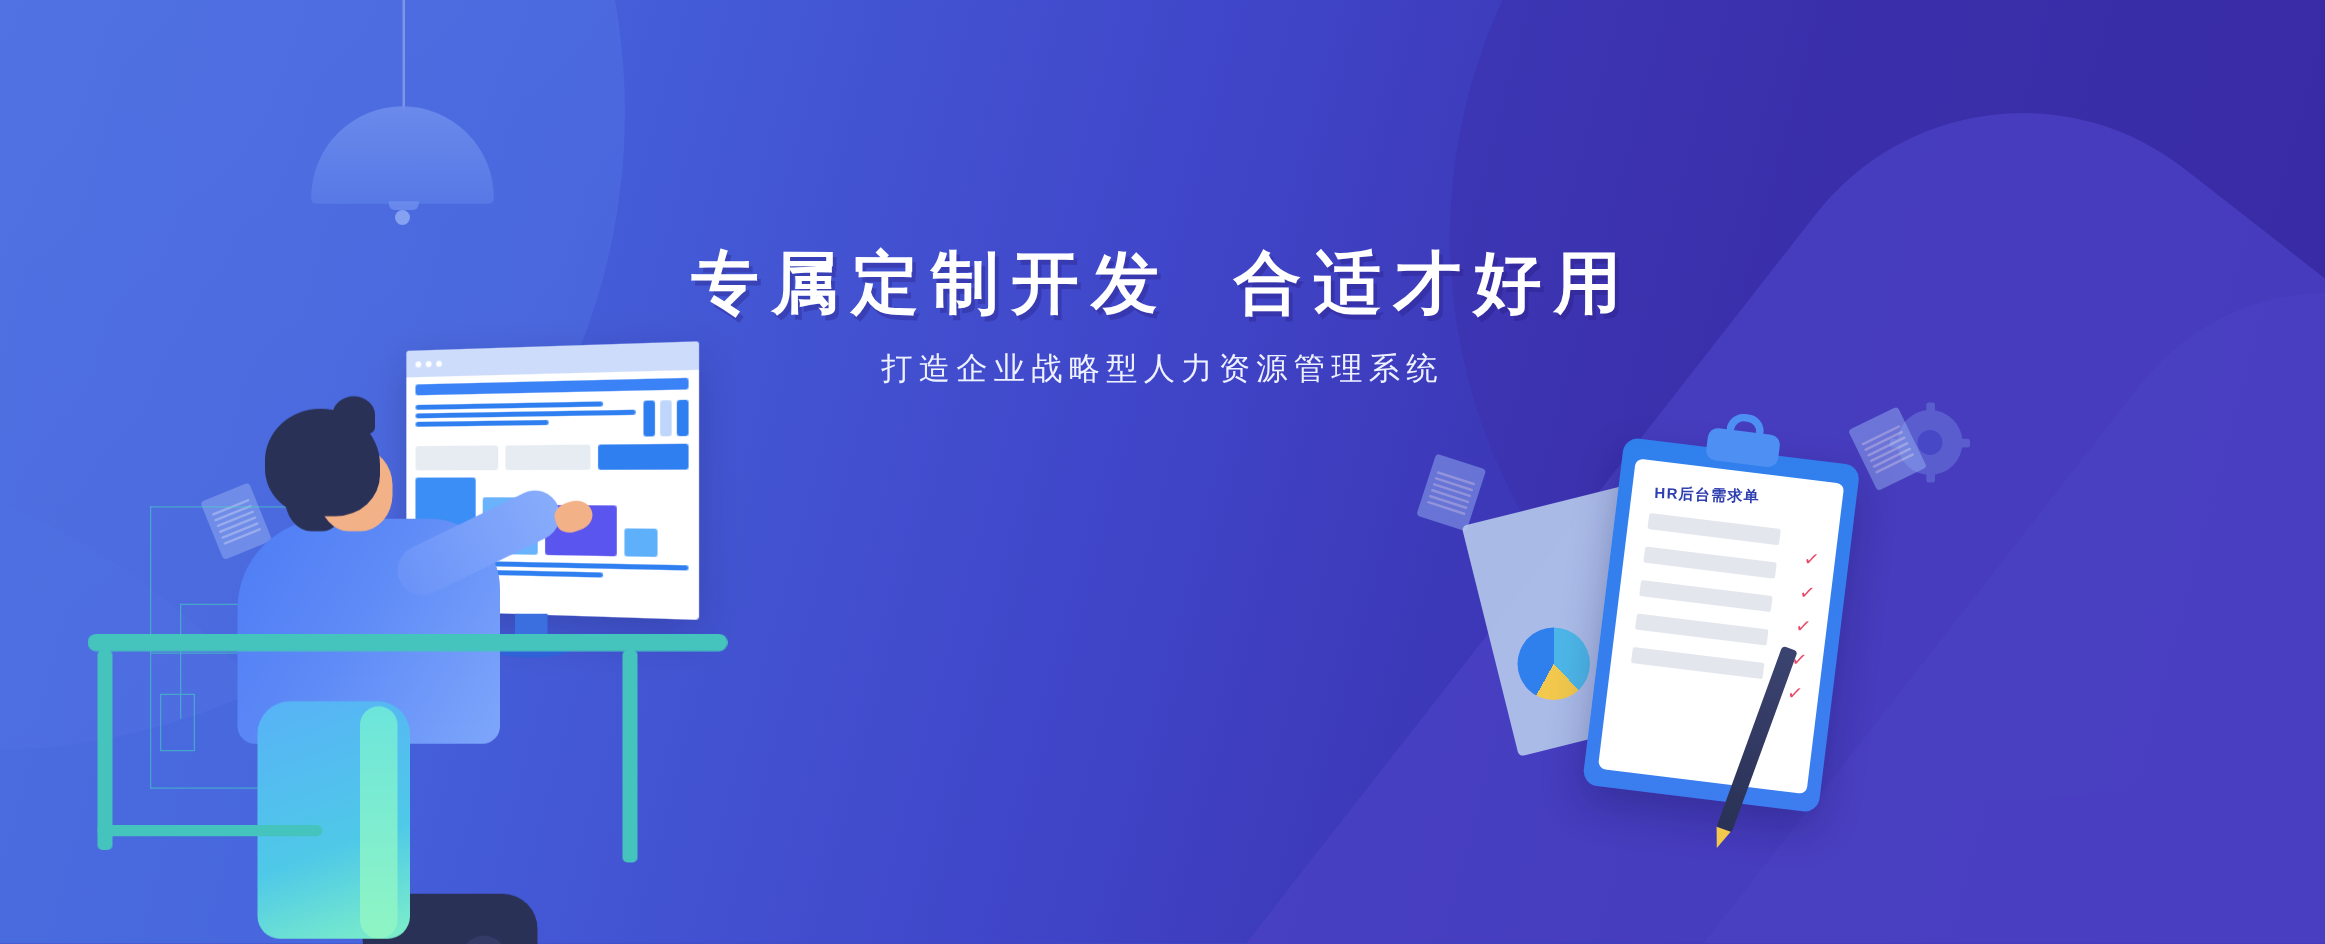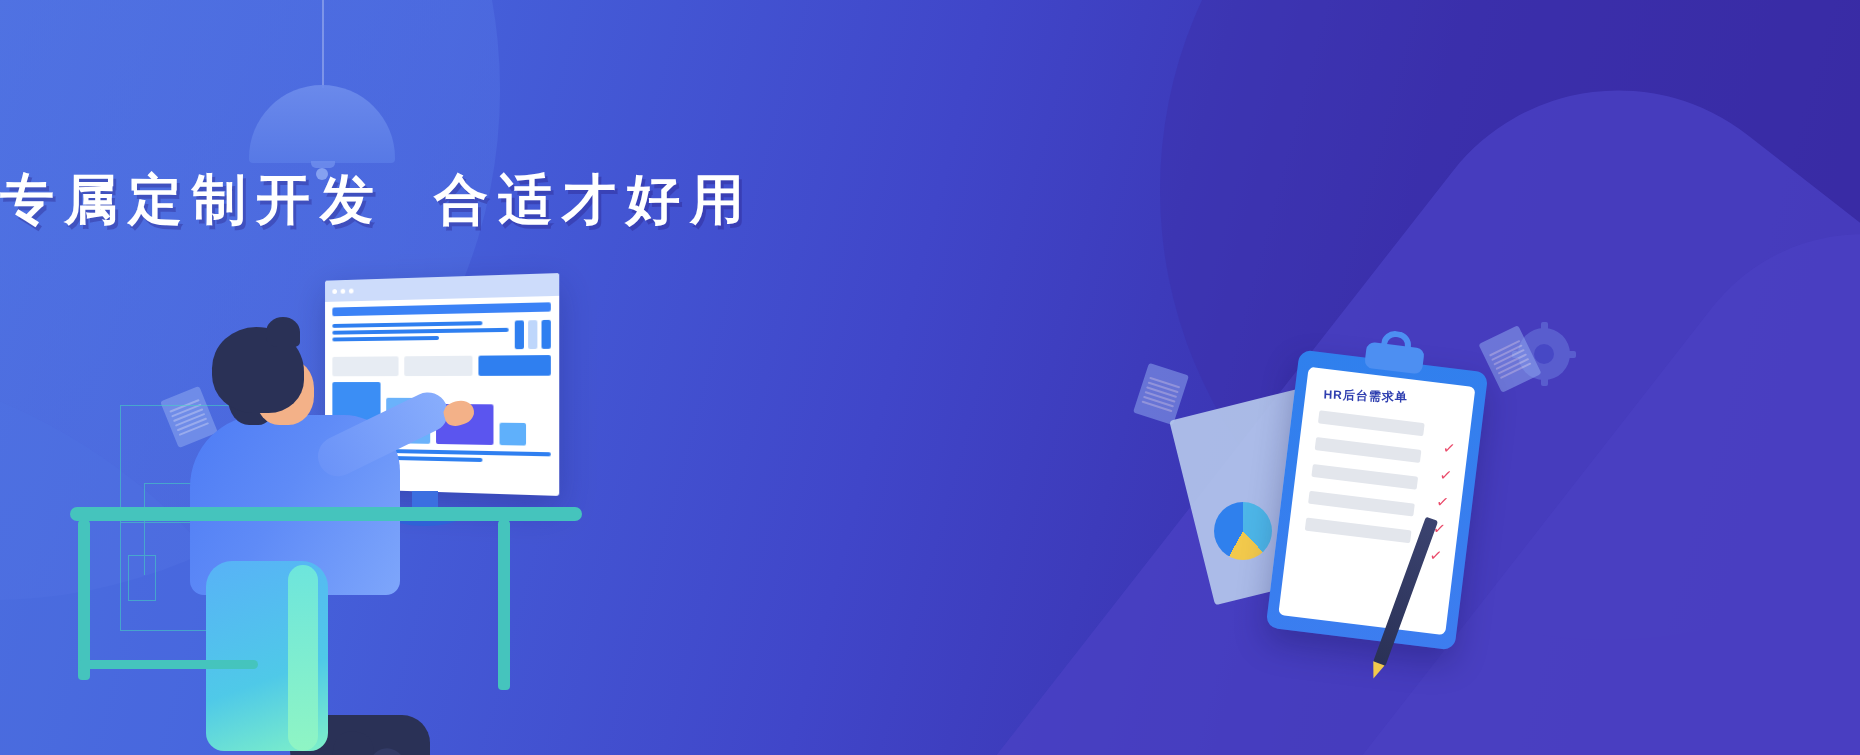--- a/index.html
+++ b/index.html
@@ -61,21 +61,21 @@
   .paper-note{opacity:.5;}
   .paper-note .sheet{
     width:100%;height:100%;
     background:#93aef2;border-radius:3px;
     display:flex;flex-direction:column;justify-content:center;gap:3px;padding:5px 5px;
   }
   .paper-note .sheet span{display:block;height:2px;background:rgba(255,255,255,.75);border-radius:1px;}
 
   
   .copy{
-    position:absolute;left:0;right:0;top:168px;z-index:40;
+    position:absolute;left:0;right:0;top:196px;text-align:center;z-index:40;
   }
   .headline{
     font-size:54px;font-weight:700;color:#ffffff;letter-spacing:10px;
     margin:0;line-height:1.18;
     text-shadow:3px 4px 0 rgba(40,30,130,.35);
     white-space:pre;
   }
   .subline{
     margin:18px 0 0;font-size:25px;color:#eef1ff;letter-spacing:5px;font-weight:400;
   }
@@ -265,20 +265,21 @@
         <span></span>
         <span></span>
         <span></span>
         <span></span>
         <span></span>
       </div>
   </div>
 
   <div class="copy">
     <h1 class="headline">专属定制开发  合适才好用</h1>
+    <p class="subline">打造企业战略型人力资源管理系统</p>
   </div>
 
   <div class="layer scene-left">
 
     <div class="blueprint">
       <i style="left:0;top:0;width:150px;height:118px;border-right:none;"></i>
       <i style="left:24px;top:78px;width:56px;height:92px;border-bottom:none;"></i>
       <i style="left:0;top:118px;width:120px;height:108px;border-top:none;border-right:none;"></i>
       <i style="left:8px;top:150px;width:28px;height:46px;"></i>
     </div>

